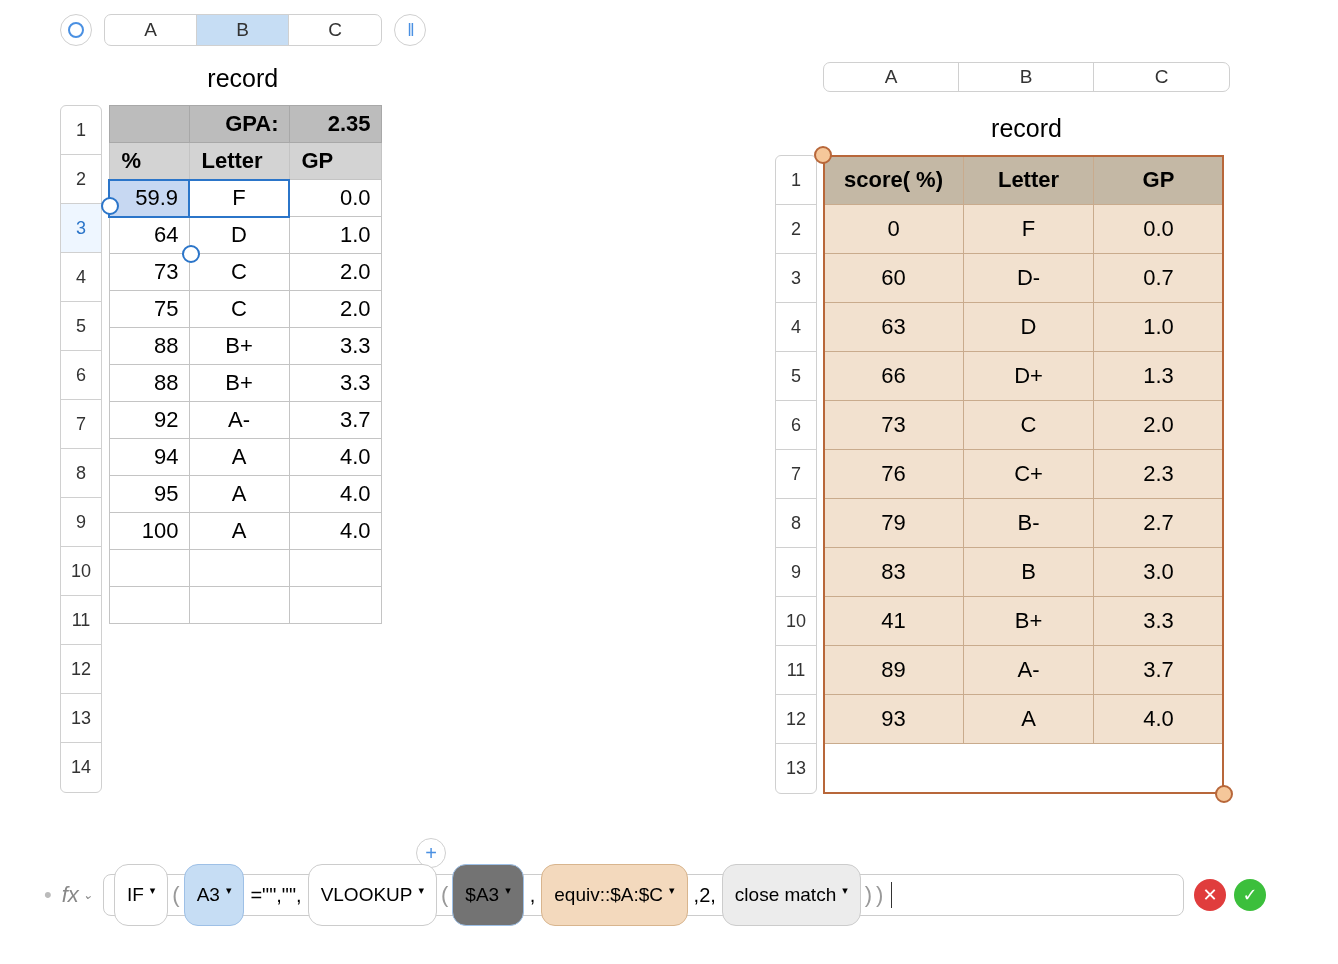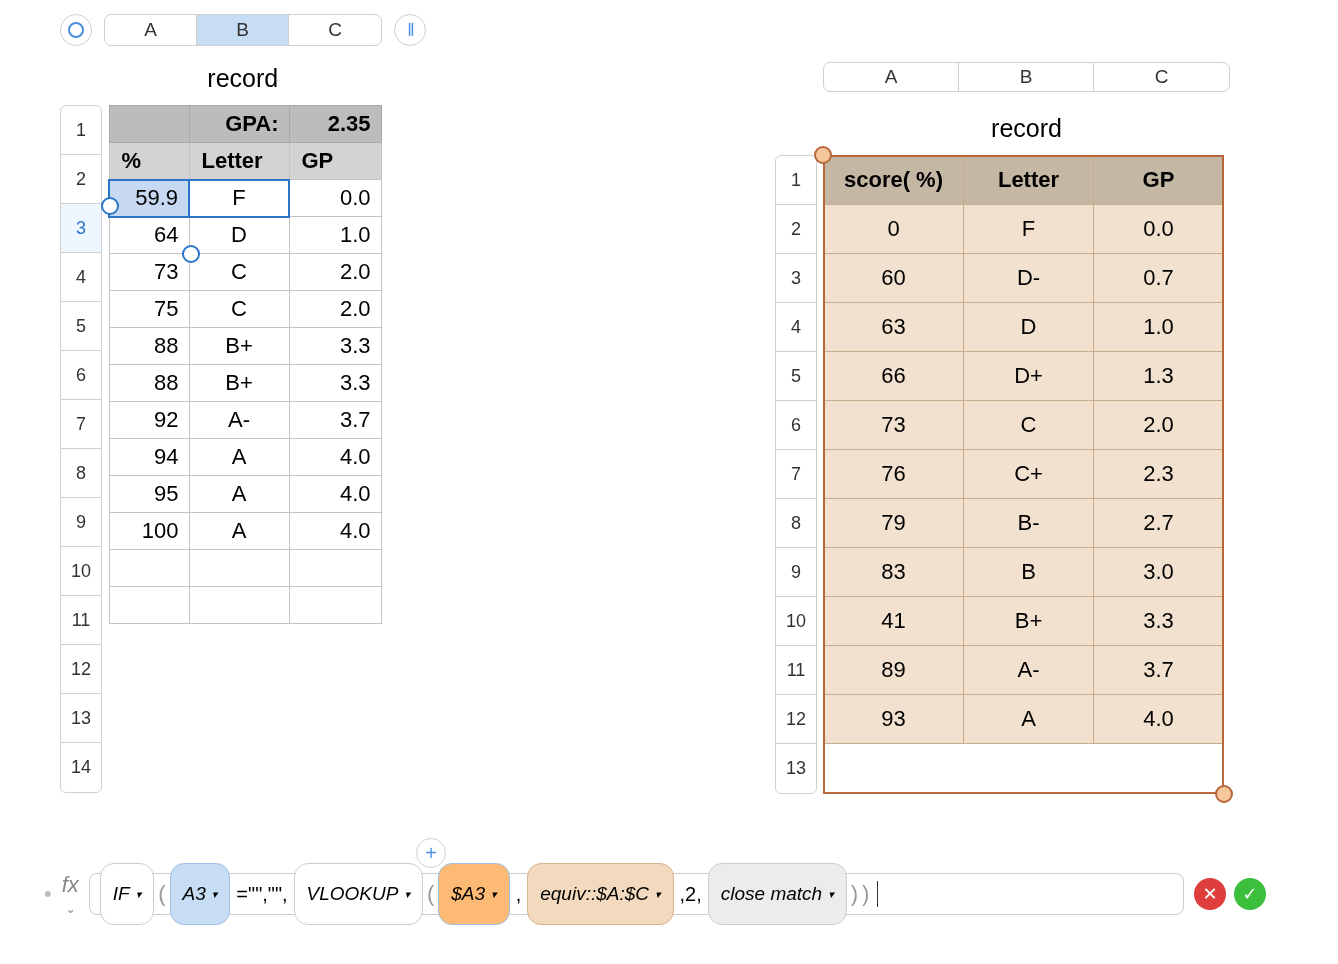--- a/index.html
+++ b/index.html
@@ -100,37 +100,37 @@
     background: #f5c79a; border: 2px solid #b8673a; z-index: 5;
   }
 
   
   .formula-area {
     position: absolute; left: 44px; bottom: 48px; right: 72px;
     display: flex; align-items: center; gap: 10px;
   }
   .fx-badge {
     font-style: italic; font-size: 22px; color: #888;
-    display: flex; align-items: center; gap: 4px; flex-direction: column;
+    display: flex; align-items: center; gap: 4px;
   }
   .fx-badge .dd { font-size: 12px; color: #888; }
   .formula-bar {
     flex: 1; border: 1px solid #ccc; border-radius: 8px; height: 42px;
     display: flex; align-items: center; padding: 0 10px; gap: 4px;
     font-size: 20px; background: #fff;
   }
   .tok {
     border: 1px solid #ccc; border-radius: 14px; padding: 19px 12px;
-    display: inline-flex; align-items: center; gap: 6px; font-size: 19px; font-style: italic;
+    display: inline-flex; gap: 6px; font-size: 19px;
   }
   .tok .tri { font-size: 11px; }
   .tok-if { background: #fff; }
   .tok-a3 { background: #c6ddf4; border-color: #9ec0e6; }
   .tok-vl { background: #fff; }
-  .tok-da3 { background: #fdba74; border-color: #9ec0e6; }
+  .tok-da3 { background: #737373; border-color: #9ec0e6; }
   .tok-equiv { background: #f3d9bd; border-color: #d8b58e; }
   .tok-cm { background: #ececec; }
   .plain { padding: 0 2px; }
   .paren { color: #999; font-size: 22px; }
   .cursor-bar { width: 1px; height: 26px; background: #333; margin-left: 4px; }
 
   .formula-actions { display: flex; gap: 8px; }
   .act-btn {
     width: 32px; height: 32px; border-radius: 50%; display: flex;
     align-items: center; justify-content: center; color: #fff; font-size: 18px;

